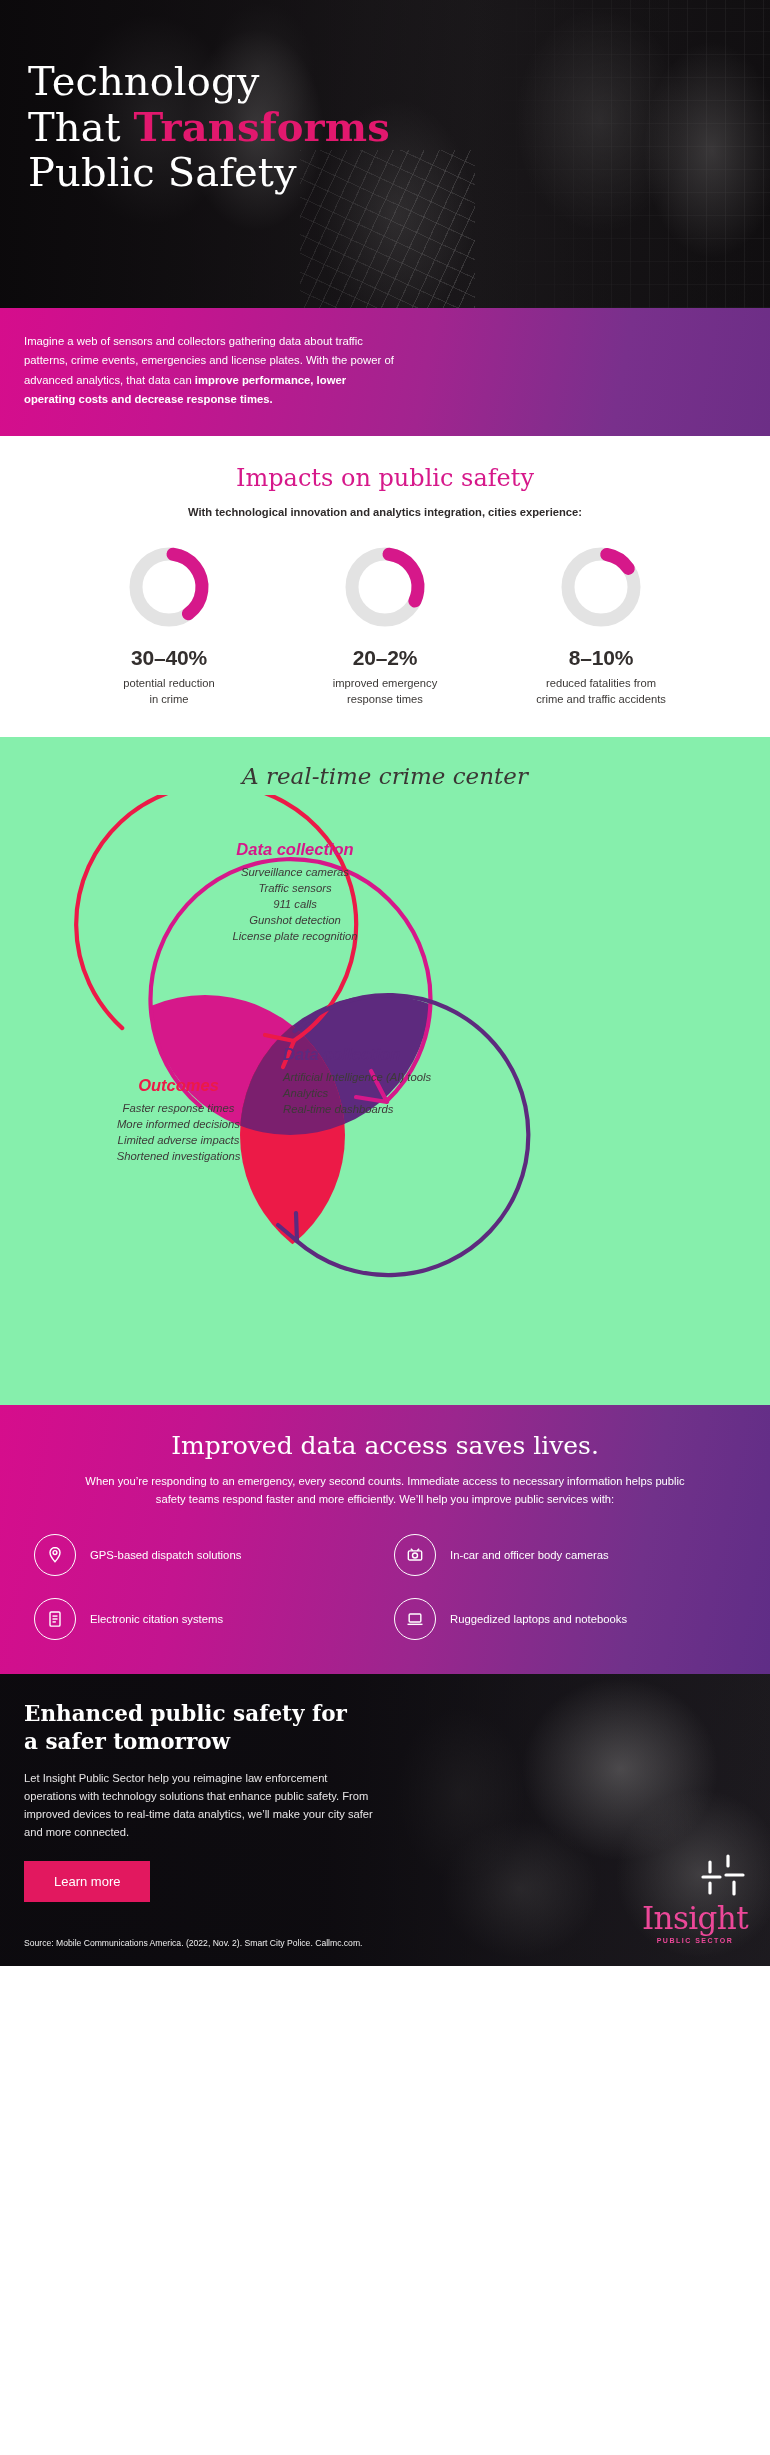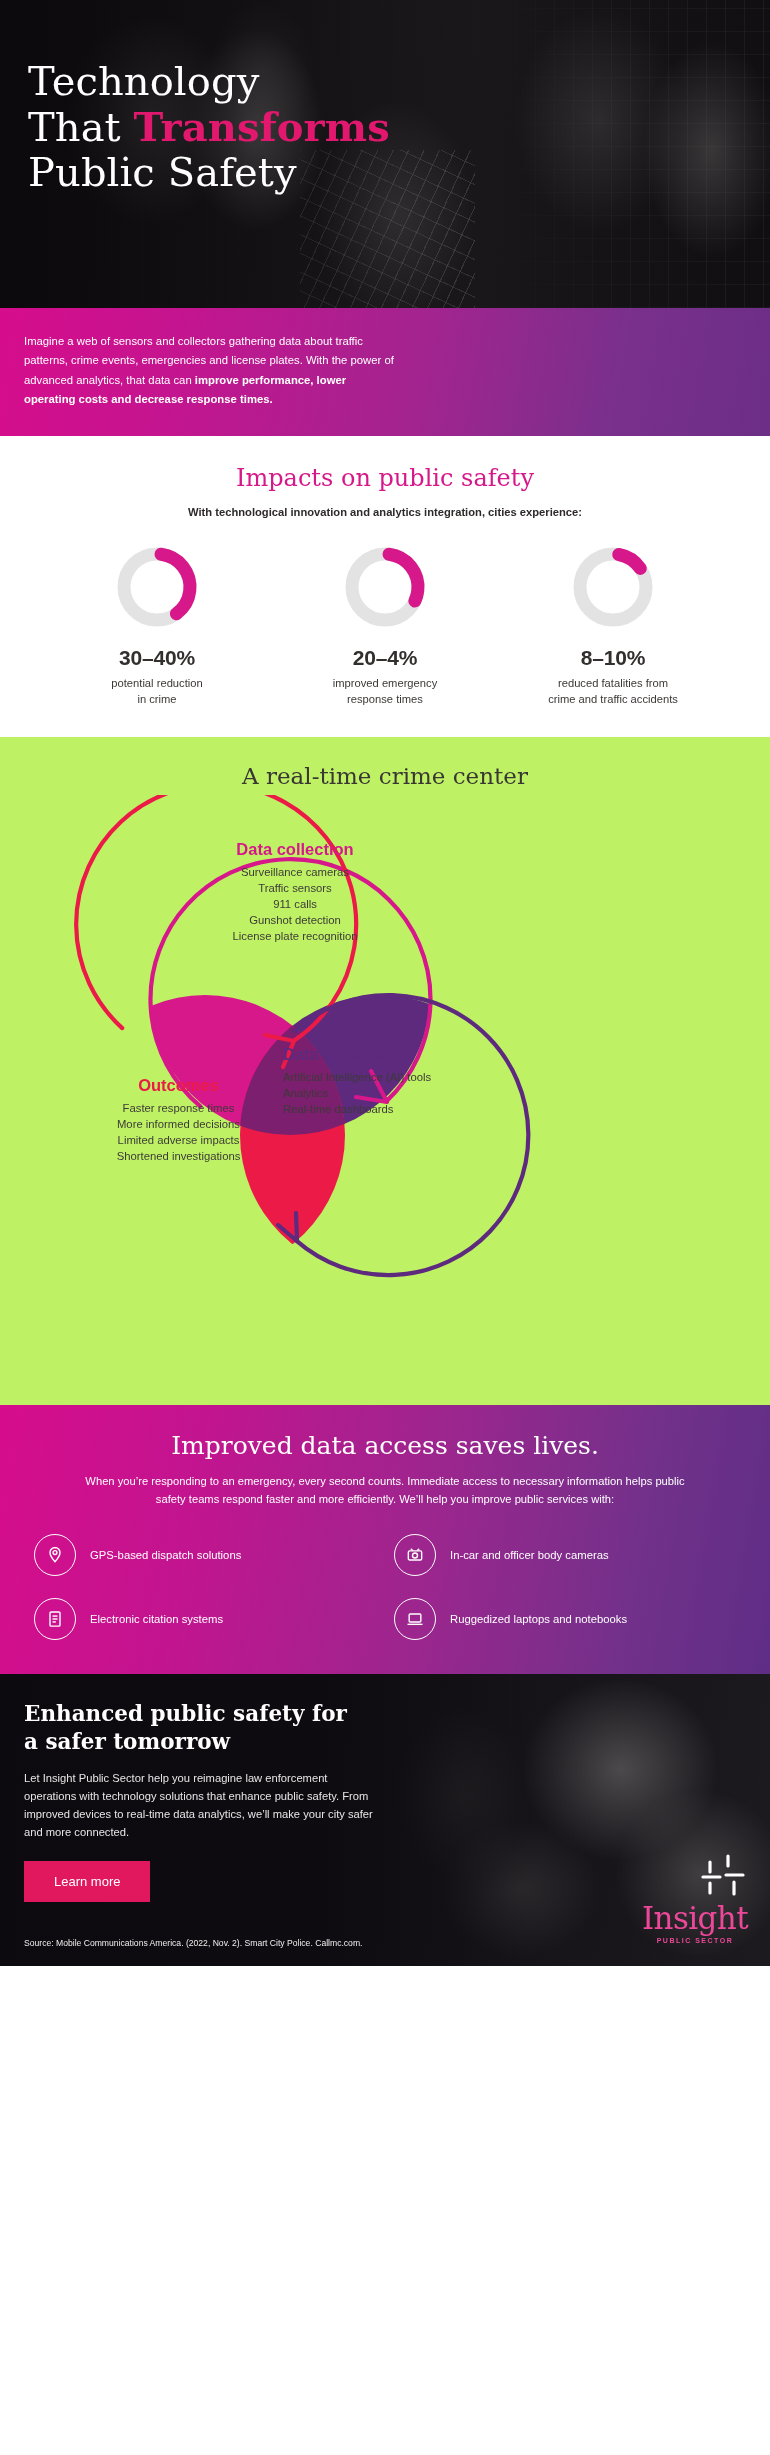--- a/index.html
+++ b/index.html
@@ -36,28 +36,28 @@
   
   .intro{position:relative;padding:24px 24px 26px 24px;
     background:linear-gradient(100deg,#d60d8c 0%,#c5148f 22%,#a2248f 55%,#79308c 80%,#6c2e86 100%);}
   .intro p{margin:0;color:#fff;font-size:11.3px;line-height:1.72;max-width:375px;font-weight:400;}
   .intro b{font-weight:700;}
 
   
   .impacts{background:#fff;padding:28px 20px 30px;text-align:center;}
   .impacts h2{margin:0 0 14px;font-family:"DejaVu Serif",serif;font-weight:400;font-size:24px;color:#d6188a;}
   .impacts .sub{margin:0 0 26px;font-size:11.2px;font-weight:700;color:#2e2a2a;}
-  .donuts{display:flex;justify-content:center;gap:48px;}
+  .donuts{display:flex;justify-content:center;gap:36px;}
   .donut-col{width:180px;}
   .donut-wrap{display:flex;justify-content:center;margin-bottom:16px;}
   .stat-num{font-size:21px;font-weight:700;color:#332f2e;letter-spacing:-.2px;margin-bottom:5px;}
   .stat-desc{font-size:11.2px;line-height:1.45;color:#3b3836;}
 
   
-  .venn-sec{background:#bef264;padding:26px 0 40px;}
+  .venn-sec{background:#86efac;padding:26px 0 40px;font-style:italic;}
   .venn-sec h2{margin:0 0 6px;text-align:center;font-family:"DejaVu Serif",serif;font-weight:400;font-size:23px;color:#3a3634;}
   .venn-stage{position:relative;width:742px;height:570px;}
   .venn-stage svg{position:absolute;left:0;top:0;}
   .venn-label{position:absolute;text-align:center;}
   .venn-label .vt{font-size:16.5px;font-weight:700;margin-bottom:5px;}
   .venn-label .vl{font-size:11.3px;line-height:1.42;color:#3d3a38;}
   .lab-top{left:150px;top:45px;width:290px;}
   .lab-top .vt{color:#d6188a;}
   .lab-left{left:56px;top:250px;width:245px;margin-top:31px;}
   .lab-left .vt{color:#ec1a47;}
@@ -137,21 +137,21 @@
         </div>
       </div>
 
       <div class="donut-col">
         <div class="donut-wrap">
           <svg width="86" height="86" viewBox="0 0 86 86">
             <circle cx="43" cy="43" r="33" fill="none" stroke="#e3e3e3" stroke-width="13"></circle>
             <circle cx="43" cy="43" r="33" fill="none" stroke="#d6188a" stroke-width="13" stroke-linecap="round" stroke-dasharray="62.2 207.3" transform="rotate(-83 43 43)"></circle>
           </svg>
         </div>
-        <div class="stat-num">20–4%</div>
+        <div class="stat-num">20–2%</div>
         <div class="stat-desc">
           <span>improved emergency</span><br>
           <span>response times</span>
         </div>
       </div>
 
       <div class="donut-col">
         <div class="donut-wrap">
           <svg width="86" height="86" viewBox="0 0 86 86">
             <circle cx="43" cy="43" r="33" fill="none" stroke="#e3e3e3" stroke-width="13"></circle>

